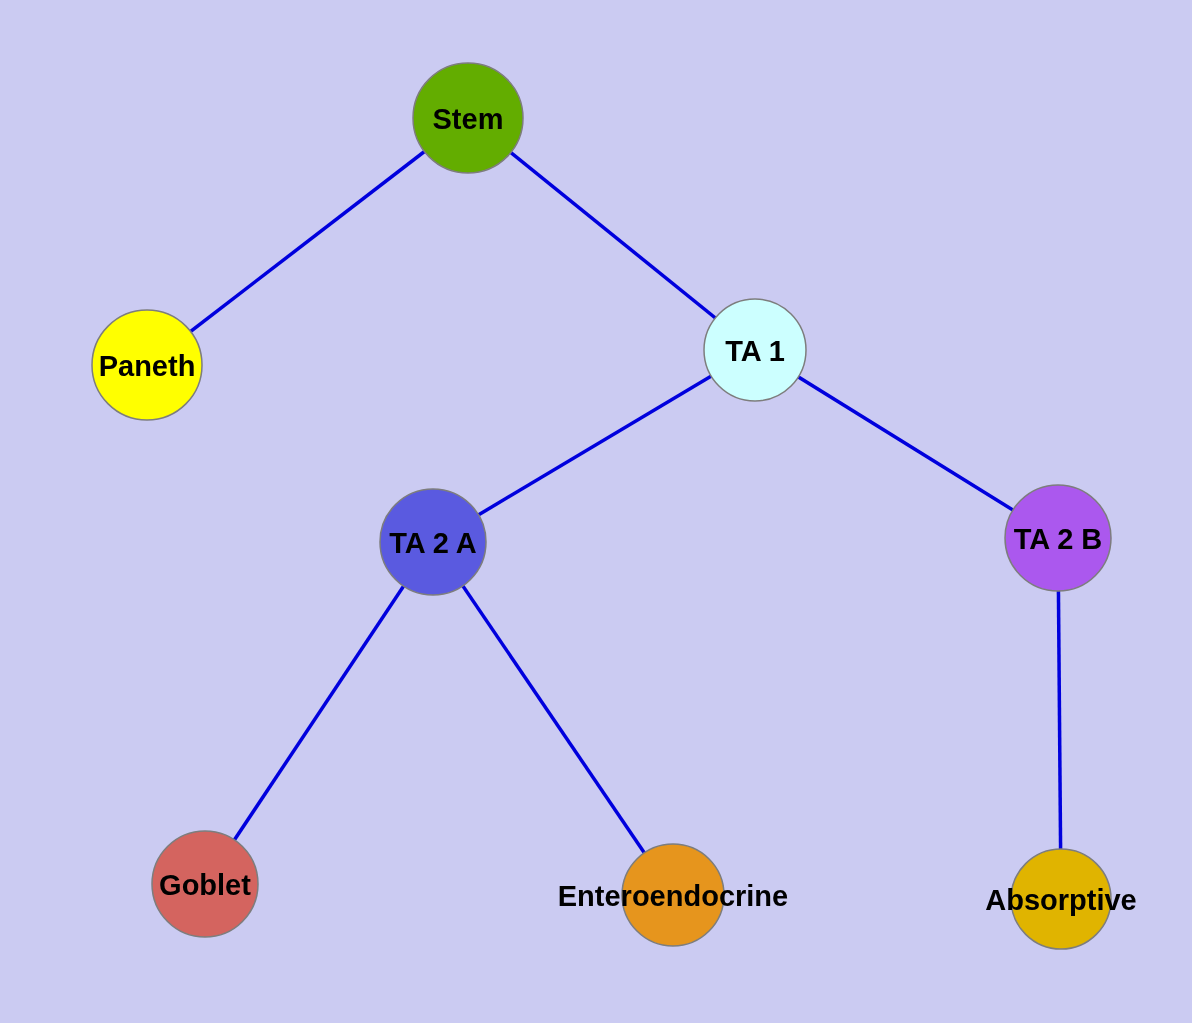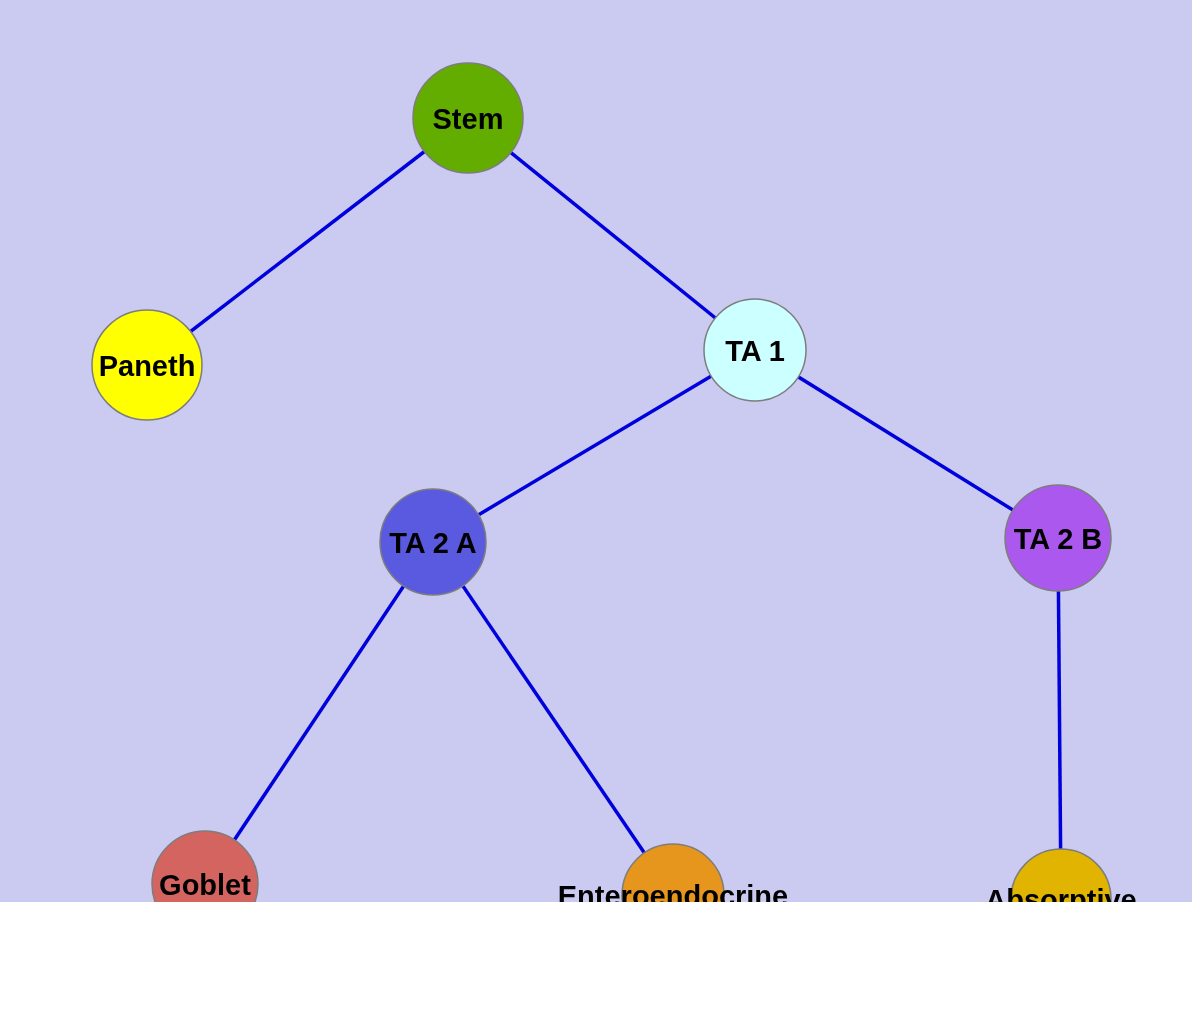--- a/index.html
+++ b/index.html
@@ -3,21 +3,21 @@
 <meta charset="utf-8">
 <style>
   html, body {
     margin: 0;
     padding: 0;
     background: #ffffff;
   }
   #stage {
     position: relative;
     width: 1192px;
-    height: 902px;
+    height: 1023px;
     overflow: hidden;
   }
   svg {
     display: block;
     font-family: "Liberation Sans", sans-serif;
   }
   .node-label {
     font-weight: bold;
     font-size: 29px;
     fill: #000000;

